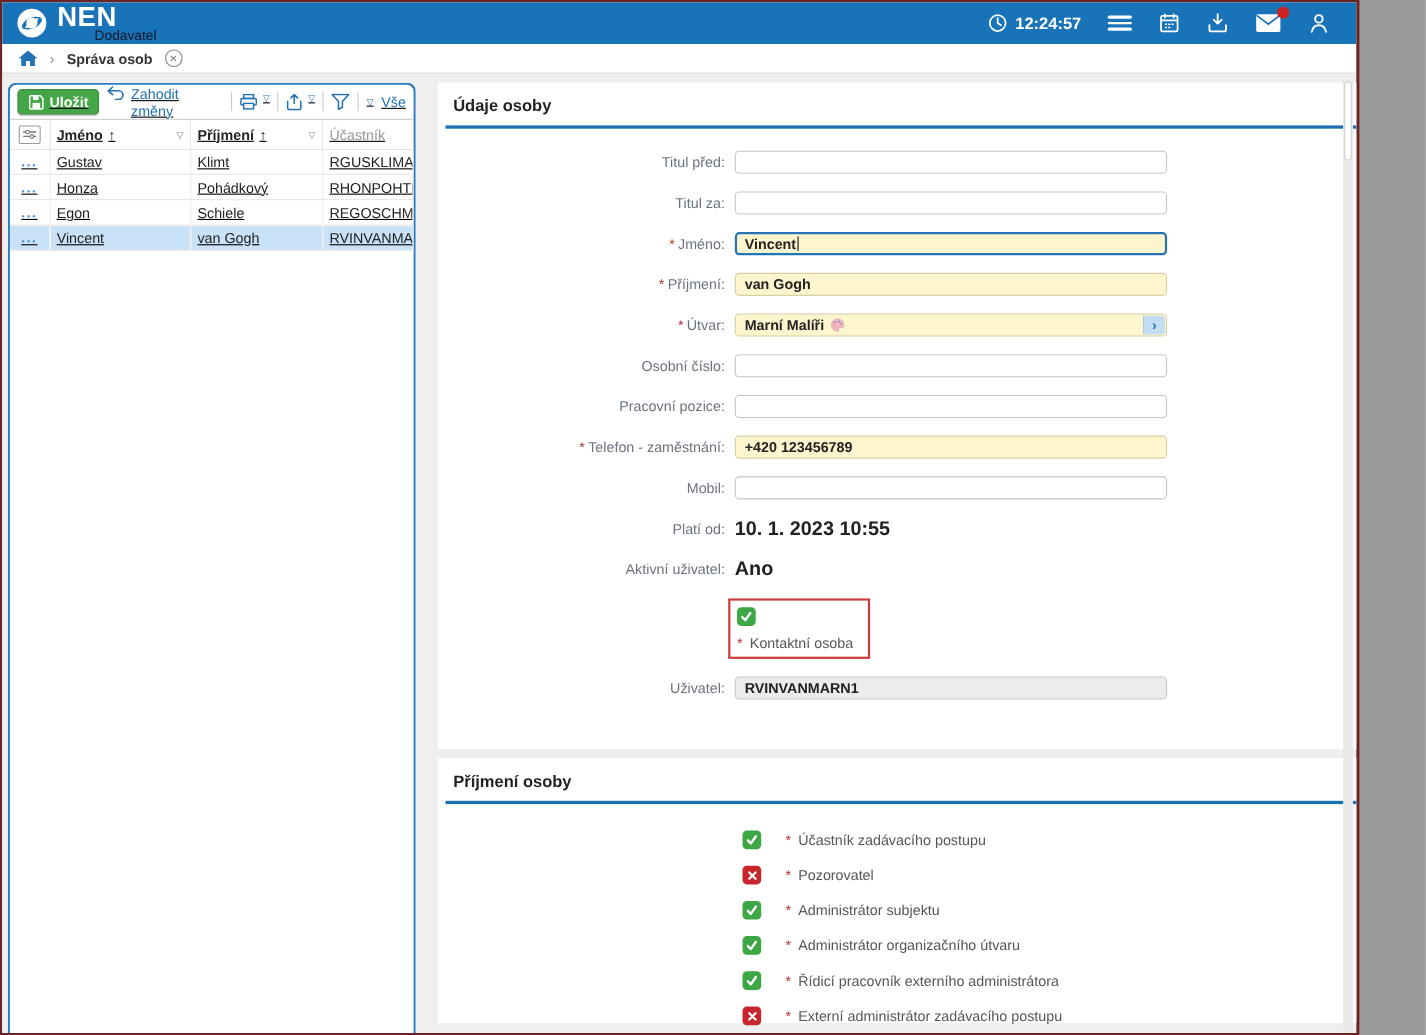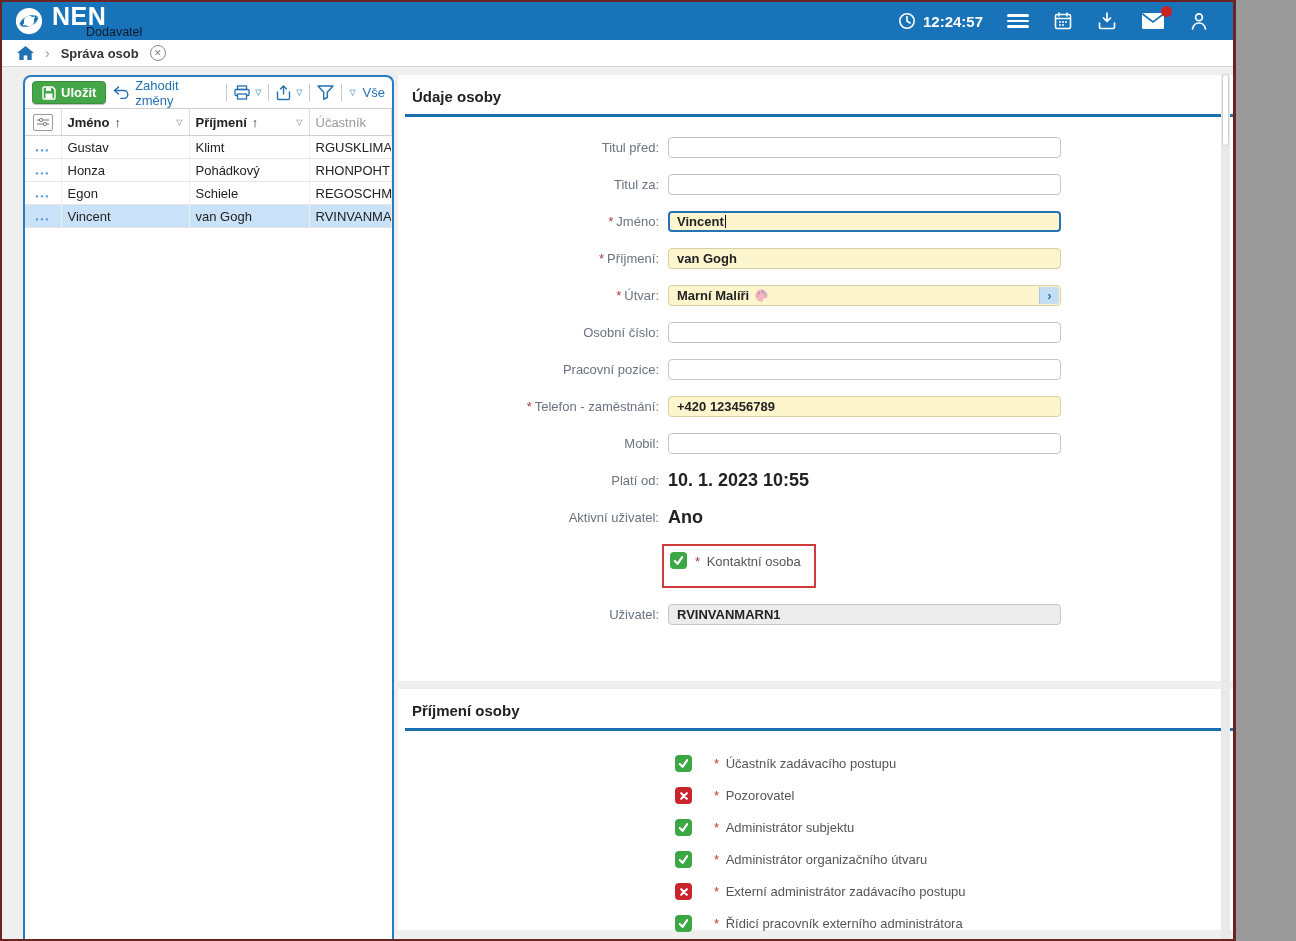--- a/index.html
+++ b/index.html
@@ -25,26 +25,26 @@
   .breadcrumb{ height:27px; background:#fff; display:flex; align-items:center; padding:0 15px; gap:11px; border-bottom:1px solid #d8d8d8; }
   .bc-chevron{ color:#999; font-size:14px; }
   .bc-title{ font-size:13px; font-weight:700; color:#333; }
   .bc-close{ width:16px; height:16px; border:1px solid #888; border-radius:50%; color:#777;
     font-size:9px; display:flex; align-items:center; justify-content:center; cursor:pointer; }
 
   
   .content{ position:absolute; top:67px; left:0; right:0; bottom:0; background:#efefef; }
 
   
-  .left-card{ position:absolute; left:21px; top:6px; bottom:-2px; width:371px; background:#fff;
-    border:2px solid #2b7bbf; border-bottom:none; border-radius:8px 8px 0 0; overflow:hidden; }
+  .left-card{ position:absolute; left:5px; top:6px; bottom:-2px; width:371px; background:#fff;
+    border:2px solid #2b7bbf; border-bottom:none; border-radius:8px 8px 0 0; overflow:hidden;text-decoration:underline; }
   .toolbar{ height:31px; display:flex; align-items:center; padding:0 7px; gap:7px; font-size:13px; }
   .btn-save{ display:inline-flex; align-items:center; gap:5px; background:#45a648; border:1px solid #3a8f3e;
     color:#fff; font-weight:700; font-size:13px; padding:3px 9px; border-radius:4px; cursor:pointer; box-shadow:0 1px 1px rgba(0,0,0,.25); }
-  .lnk{ display:inline-flex; align-items:center; gap:5px; color:#2271b3; cursor:pointer; }
+  .lnk{ display:inline-flex; align-items:flex-start; gap:5px; color:#2271b3; cursor:pointer; }
   .tsep{ width:1px; height:17px; background:#c9c9c9; }
   .caret-s{ color:#2271b3; font-size:8px; }
   .tool-right{ margin-left:auto; display:flex; align-items:center; gap:7px; }
 
   table.ptable{ width:100%; border-collapse:collapse; table-layout:fixed; font-size:13px; }
   .ptable th{ height:27px; text-align:left; padding:0 6px; font-weight:700; color:#222; background:#fff;
     border-top:1px solid #cfcfcf; border-bottom:1px solid #cfcfcf; border-right:1px solid #dcdcdc; position:relative; white-space:nowrap; overflow:hidden; }
   .ptable th.col-user{ color:#999; font-weight:400; }
   .sort-arrow{ margin-left:5px; font-weight:400; }
   .fcaret{ position:absolute; right:6px; top:9px; color:#b5b5b5; font-size:8px; }
@@ -78,21 +78,21 @@
   .inp.disabled{ background:#ececec; }
   .caret-bar{ width:1.5px; height:13px; background:#111; margin-left:1px; }
   .icon-palette{ margin-left:6px; display:inline-flex; }
   .navbtn{ position:absolute; right:1px; top:1px; bottom:1px; width:20px; background:#c3ddf3;
     border-left:1px solid #a8c8e4; border-radius:0 3px 3px 0; display:flex; align-items:center;
     justify-content:center; color:#2271b3; font-weight:700; font-size:13px; cursor:pointer; }
   .static-val{ font-size:18px; font-weight:700; color:#222; }
   .chk{ width:17px; height:17px; border-radius:4px; flex:none; display:flex; align-items:center; justify-content:center; cursor:pointer; }
   .chk.on{ background:#3da645; }
   .chk.off{ background:#c9252c; }
-  .chk-wrap{ display:inline-flex; align-items:flex-end; gap:8px; padding:6px 13px 17px 6px; margin-left:-6px; }
+  .chk-wrap{ display:inline-flex; align-items:flex-start; gap:8px; padding:6px 13px 5px 6px; margin-left:-6px;flex-direction:column; }
   .chk-wrap.highlighted{ border:2px solid #cf3a3a; }
   .chk-label{ font-size:13px; color:#555; }
 
   .permlist{ margin-left:277px; padding-top:4px; }
   .permrow{ display:flex; align-items:center; gap:22px; margin-bottom:15px; }
 
   
   .vscroll{ position:absolute; right:3px; top:4px; bottom:0; width:9px; background:#e9e9e9; }
   .vthumb{ position:absolute; top:1px; left:1px; right:1px; height:72px; background:#fff; border:1px solid #cfcfcf; border-radius:4px; }
 </style>
@@ -396,34 +396,34 @@
             </div>
             <div class="permrow">
               <span class="chk on">
                 <svg width="11" height="11" viewBox="0 0 12 12">
                   <path d="M2 6.6l3 3 5-7.2" stroke="#fff" stroke-width="2.4" fill="none" stroke-linecap="round" stroke-linejoin="round"></path>
                 </svg>
               </span>
               <span class="chk-label"><span class="req-star">* </span>Administrátor organizačního útvaru</span>
             </div>
             <div class="permrow">
+              <span class="chk on">
+                <svg width="11" height="11" viewBox="0 0 12 12">
+                  <path d="M2 6.6l3 3 5-7.2" stroke="#fff" stroke-width="2.4" fill="none" stroke-linecap="round" stroke-linejoin="round"></path>
+                </svg>
+              </span>
+              <span class="chk-label"><span class="req-star">* </span>Řídicí pracovník externího administrátora</span>
+            </div>
+            <div class="permrow">
               <span class="chk off">
                 <svg width="10" height="10" viewBox="0 0 12 12">
                   <path d="M2.6 2.6l6.8 6.8M9.4 2.6l-6.8 6.8" stroke="#fff" stroke-width="2.5" stroke-linecap="round"></path>
                 </svg>
               </span>
               <span class="chk-label"><span class="req-star">* </span>Externí administrátor zadávacího postupu</span>
-            </div>
-            <div class="permrow">
-              <span class="chk on">
-                <svg width="11" height="11" viewBox="0 0 12 12">
-                  <path d="M2 6.6l3 3 5-7.2" stroke="#fff" stroke-width="2.4" fill="none" stroke-linecap="round" stroke-linejoin="round"></path>
-                </svg>
-              </span>
-              <span class="chk-label"><span class="req-star">* </span>Řídicí pracovník externího administrátora</span>
             </div>
           </div>
       </div>
     </section>
 
     <div class="vscroll">
       <div class="vthumb"></div>
     </div>
   </div>
 </div>

